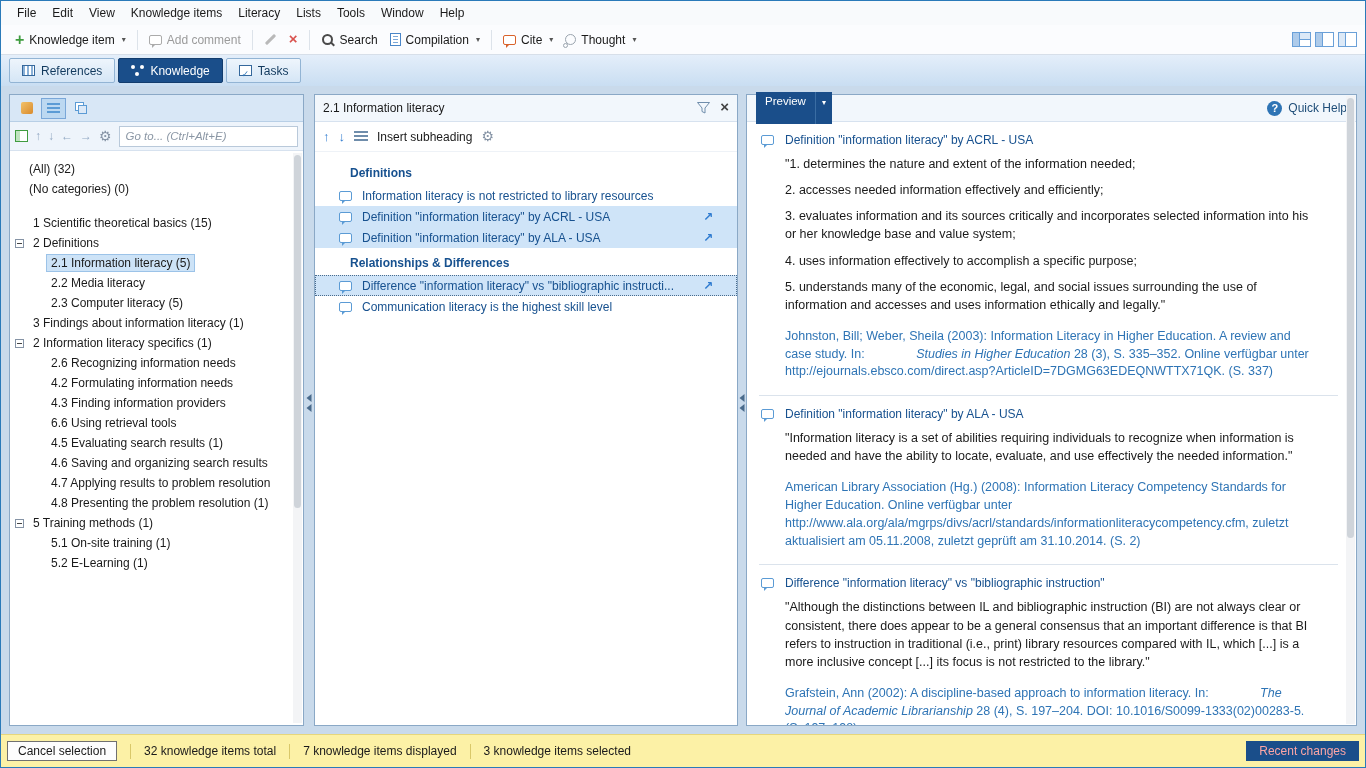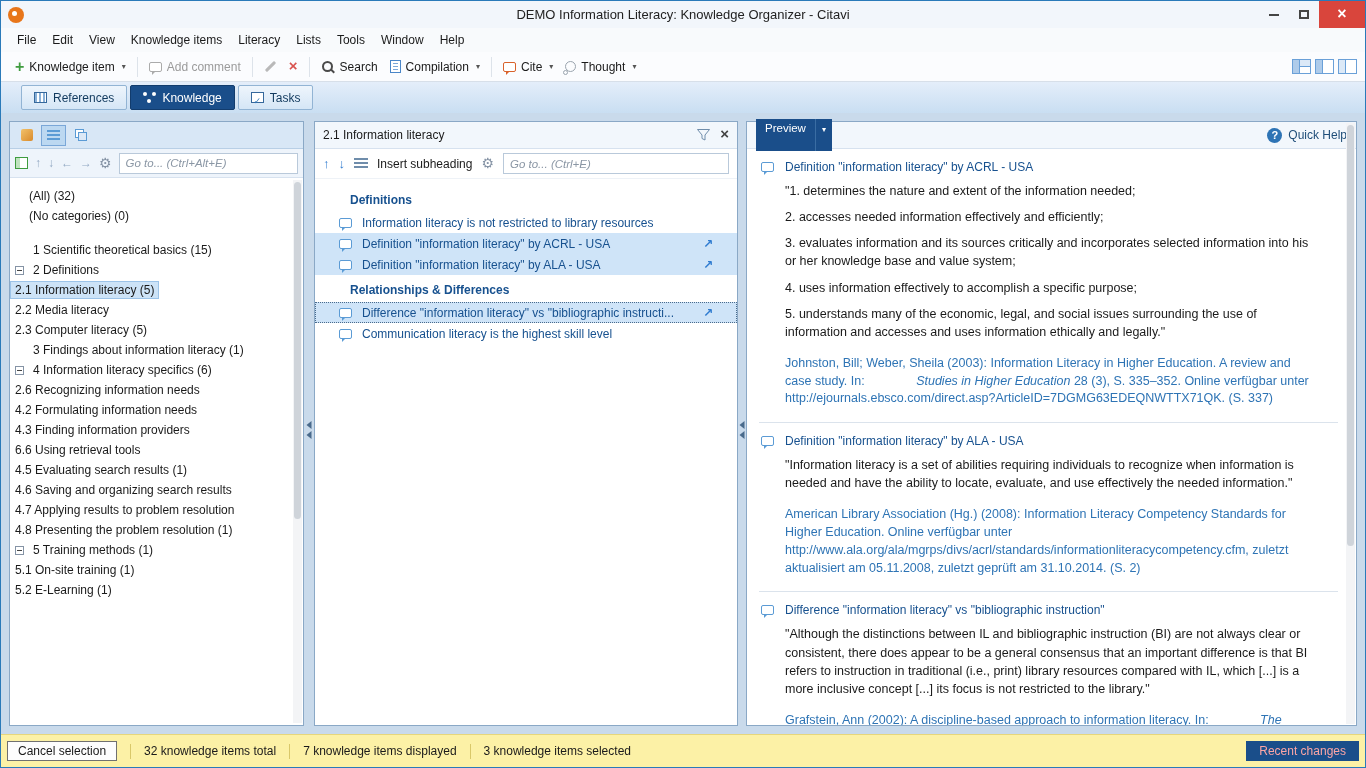--- a/index.html
+++ b/index.html
@@ -45,21 +45,21 @@
   .thought-icon { width:11px; height:11px; border:1px solid #9aa4ae; border-radius:50%; display:inline-block; position:relative; }
   .thought-icon::after { content:''; position:absolute; width:3px; height:3px; border:1px solid #9aa4ae; border-radius:50%; left:-3px; bottom:-4px; }
   .tb-right { margin-left:auto; display:flex; gap:4px; }
   .lay { width:19px; height:15px; border:1px solid #6aa0d8; display:flex; background:#fff; }
   .lay .a { width:7px; background:#aecbea; border-right:1px solid #6aa0d8; }
   .lay .b { flex:1; display:flex; flex-direction:column; }
   .lay .b i { flex:1; } .lay.split .b i:first-child { border-bottom:1px solid #6aa0d8; background:#dce9f7; }
   .lay.empty .a { background:#dce9f7; }
 
   
-  .tabbar { height:31px; background:linear-gradient(#e4eefa,#c9def2); display:flex; align-items:center; padding-left:20px; gap:3px; flex:0 0 auto; }
+  .tabbar { height:31px; background:linear-gradient(#e4eefa,#c9def2); display:flex; align-items:center; padding-left:8px; gap:3px; flex:0 0 auto; }
   .tab { height:25px; display:flex; align-items:center; gap:6px; padding:0 12px; border:1px solid #92b4d4;
          background:linear-gradient(#eef5fc,#d5e6f6); color:#123a5e; border-radius:2px; }
   .tab.active { background:#1a4e8a; border-color:#123c6d; color:#fff; }
   .ref-icon { width:13px; height:11px; border:1px solid #35689c; background:repeating-linear-gradient(90deg,#8ab1d8 0 2px,#fff 2px 4px); }
   .knw-icon { width:13px; height:11px; position:relative; }
   .knw-icon i { position:absolute; width:4px; height:4px; border-radius:50%; background:#fff; }
   .knw-icon i:nth-child(1){ left:0; top:0; } .knw-icon i:nth-child(2){ right:0; top:0; } .knw-icon i:nth-child(3){ left:4px; bottom:0; }
   .task-icon { width:13px; height:11px; border:1px solid #35689c; background:#fff; text-align:center; }
   .task-icon::after { content:"✓"; color:#2e74b5; font-size:9px; line-height:10px; font-weight:bold; }
 
@@ -86,21 +86,21 @@
   .lp-toolbar { height:29px; background:#eef4fb; border-bottom:1px solid #d7e2ef; display:flex; align-items:center; padding:0 5px; gap:7px; }
   .grid-icon { width:13px; height:12px; border:1px solid #3f9c3f; background:linear-gradient(90deg,#bfe3bf 0 4px,#fff 4px); position:relative; }
   .arr { font-weight:bold; font-size:12px; color:#93a9c4; }
   .gear-icon::after { content:"⚙"; color:#8593a5; font-size:14px; line-height:14px; }
   .goto { flex:1; height:21px; border:1px solid #b9c9da; padding:0 6px; font-family:"Liberation Sans",sans-serif; font-size:11.5px; background:#fff; min-width:0; }
   .goto::placeholder { color:#8b97a5; font-style:italic; }
   .lp-tree { flex:1; position:relative; padding-top:8px; overflow:hidden; font-size:12px; }
   .trow { height:20px; display:flex; align-items:center; white-space:nowrap; }
   .trow .lbl { padding:1px 4px; border:1px solid transparent; }
   .trow.selected .lbl { background:#cde3f7; border-color:#9cc3e8; }
-  .p14 { padding-left:14px; } .p22 { padding-left:18px; } .p40 { }
+  .p14 { padding-left:14px; } .p22 { padding-left:18px; } .p40 { padding-left:36px; }
   .proot { padding-left:5px; }
   .exp { width:9px; height:9px; border:1px solid #8593a5; background:#fff; position:relative; margin-right:4px; flex:0 0 auto; }
   .exp::after { content:''; position:absolute; left:1px; right:1px; top:3px; height:1px; background:#444; }
   .tree-gap { height:14px; }
   .vscroll { position:absolute; top:2px; right:1px; bottom:2px; width:9px; background:#f3f4f6; }
   .vscroll .thumb { position:absolute; top:2px; left:1px; right:1px; height:62%; background:#cfd4da; border-radius:4px; }
 
   
   .mp-header { height:27px; background:#f2f7fc; border-bottom:1px solid #d7e2ef; display:flex; align-items:center; padding:0 8px; gap:10px; }
   .mp-header .htitle { flex:1; }
@@ -142,35 +142,20 @@
   .statusbar { height:25px; background:#fcf1a6; border-top:1px solid #e6d67c; display:flex; align-items:center; padding:16px 6px; flex:0 0 auto; }
   .cancel-btn { background:#fdfdfd; border:1px solid #707070; padding:2px 10px; }
   .sb-sep { width:1px; height:15px; background:#d9c869; margin:0 13px; }
   .recent-btn { margin-left:auto; background:#1a4e8a; color:#fca5a5; padding:3px 13px; }
 </style>
 </head>
 <body>
 
 <div class="window">
 
-  <div class="titlebar">
-    <span class="app-icon"></span>
-    <span class="title">DEMO Information Literacy: Knowledge Organizer - Citavi</span>
-    <div class="win-controls">
-      <span class="win-btn">
-          <span class="min-glyph"></span>
-        </span>
-      <span class="win-btn">
-          <span class="max-glyph"></span>
-        </span>
-      <span class="win-btn close">
-          <span class="close-glyph"></span>
-        </span>
-    </div>
-  </div>
 
   <div class="menubar">
     <span class="menu-item">File</span>
     <span class="menu-item">Edit</span>
     <span class="menu-item">View</span>
     <span class="menu-item">Knowledge items</span>
     <span class="menu-item">Literacy</span>
     <span class="menu-item">Lists</span>
     <span class="menu-item">Tools</span>
     <span class="menu-item">Window</span>
@@ -303,21 +288,21 @@
             <span class="lbl">2.2 Media literacy</span>
           </div>
         <div class="trow p40">
             <span class="lbl">2.3 Computer literacy (5)</span>
           </div>
         <div class="trow p22">
             <span class="lbl">3 Findings about information literacy (1)</span>
           </div>
         <div class="trow proot">
             <span class="exp"></span>
-            <span class="lbl">4 Information literacy specifics (6)</span>
+            <span class="lbl">2 Information literacy specifics (1)</span>
           </div>
         <div class="trow p40">
             <span class="lbl">2.6 Recognizing information needs</span>
           </div>
         <div class="trow p40">
             <span class="lbl">4.2 Formulating information needs</span>
           </div>
         <div class="trow p40">
             <span class="lbl">4.3 Finding information providers</span>
           </div>
@@ -366,21 +351,20 @@
             <path d="M0.5 0.5h12l-4.5 5.5v5l-3-1.5V6z" fill="none" stroke="#6f8dab" stroke-width="1"></path>
           </svg>
         <span class="xsmall"></span>
       </div>
       <div class="mp-toolbar">
         <span class="arrblue">↑</span>
         <span class="arrblue">↓</span>
         <span class="subhead-icon"></span>
         <span>Insert subheading</span>
         <span class="gear-icon"></span>
-        <input class="goto" placeholder="Go to... (Ctrl+E)" style="">
       </div>
       <div class="mp-list">
         <div class="group-heading">Definitions</div>
         <div class="mitem">
           <span class="bubble"></span>
           <span class="mlabel">Information literacy is not restricted to library resources</span>
         </div>
         <div class="mitem selected">
           <span class="bubble"></span>
           <span class="mlabel">Definition "information literacy" by ACRL - USA</span>

